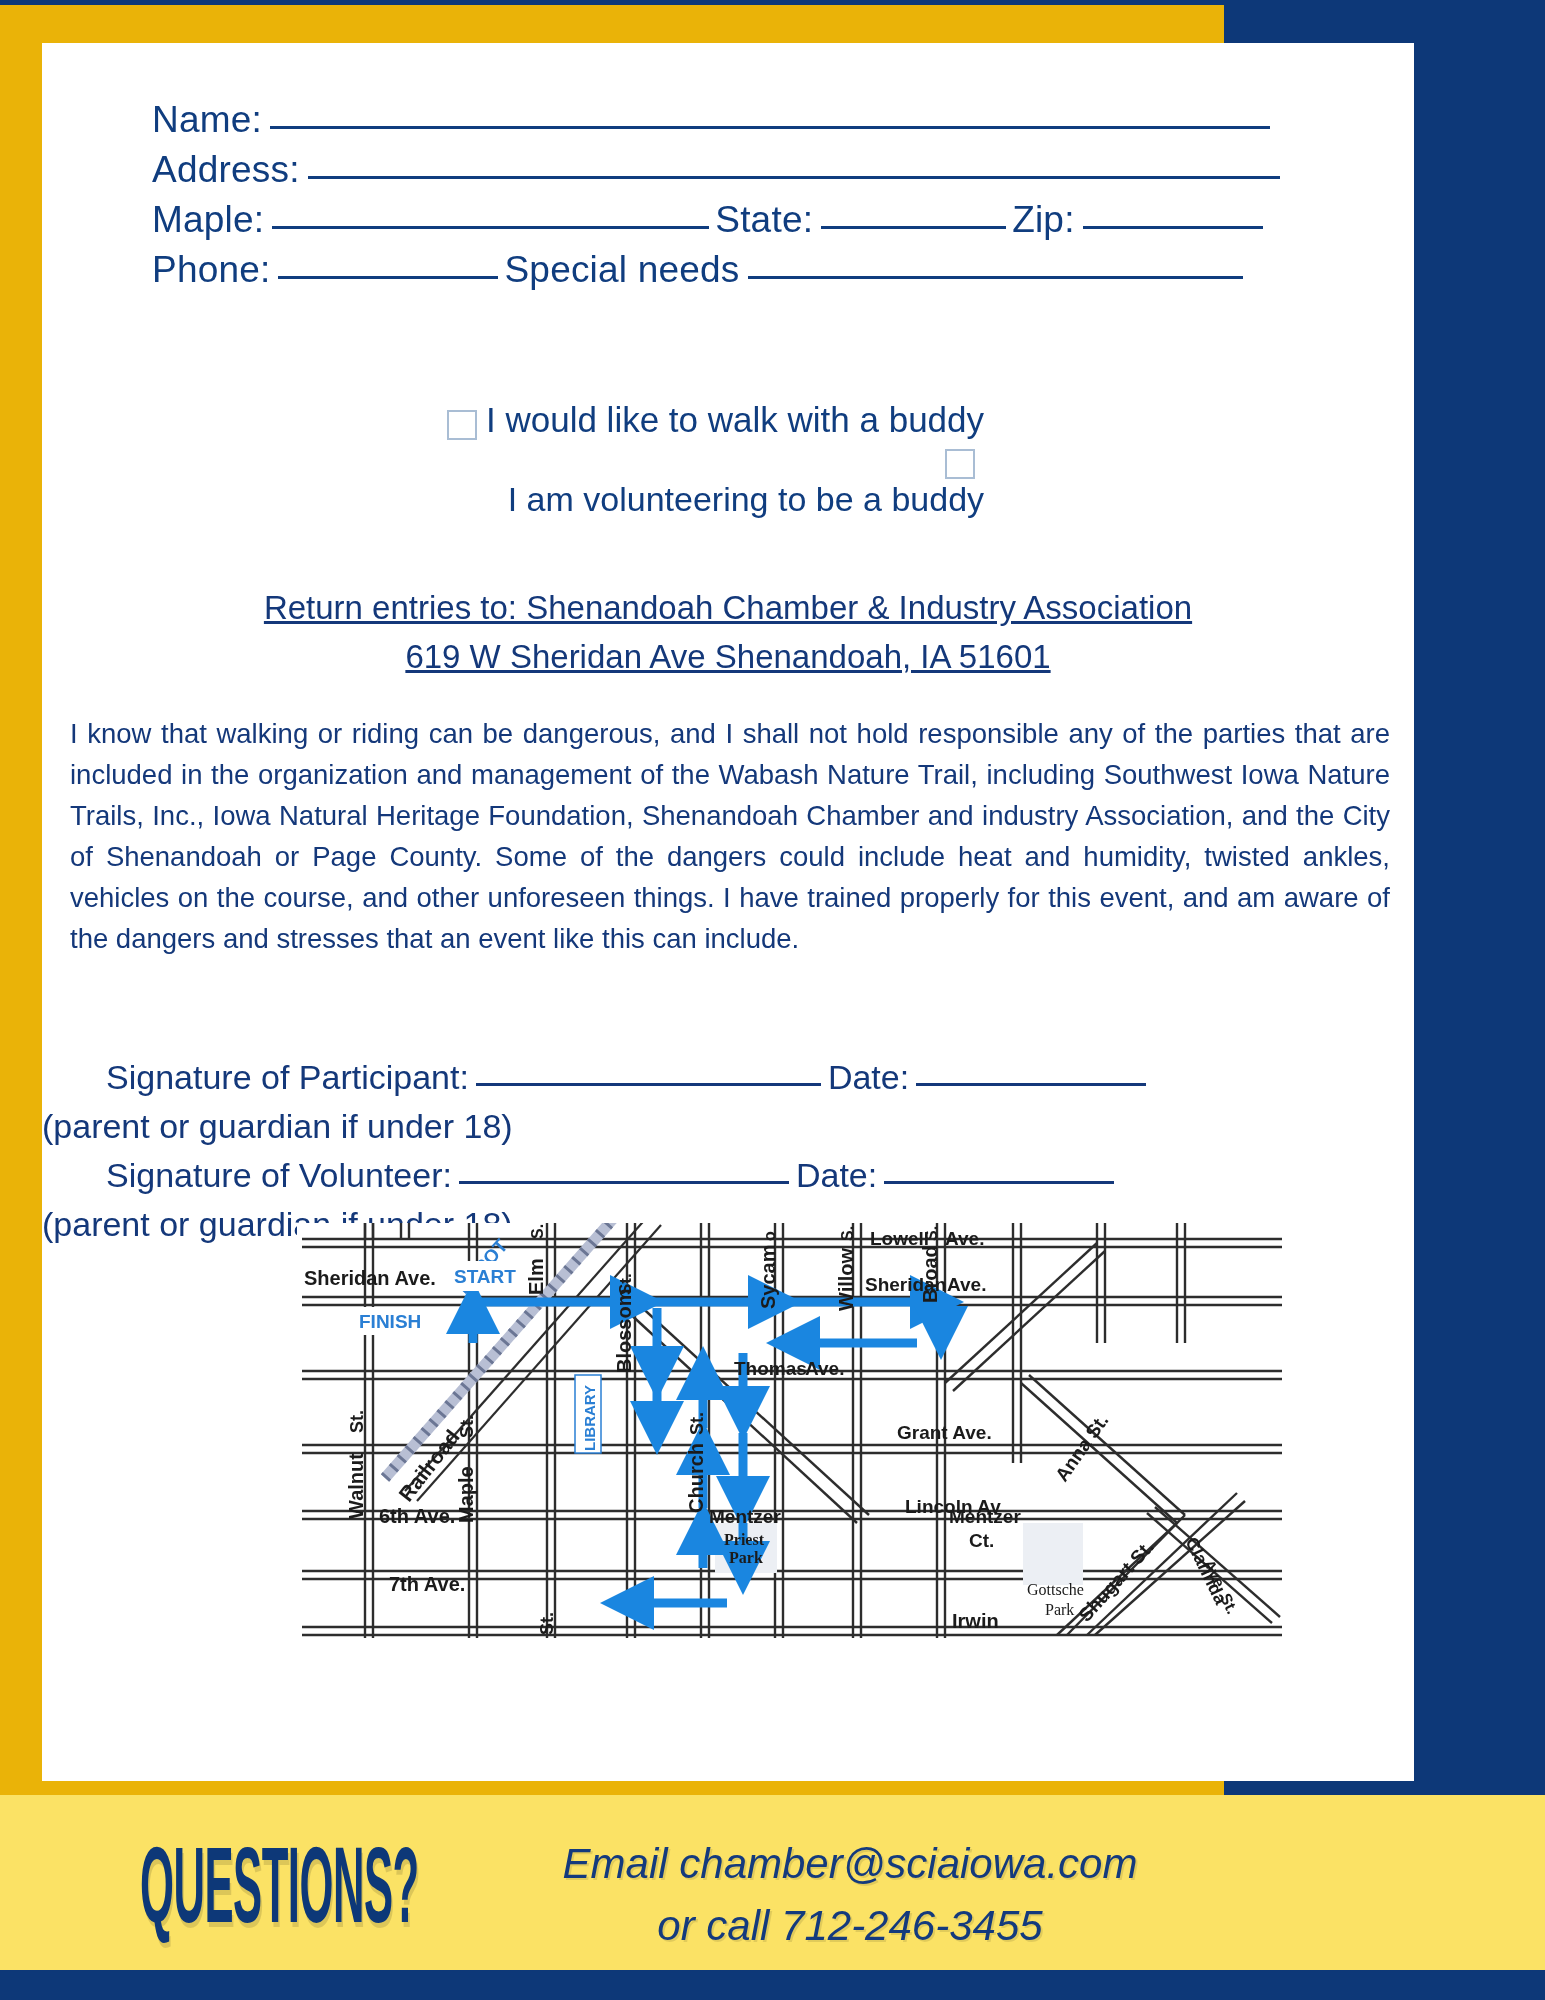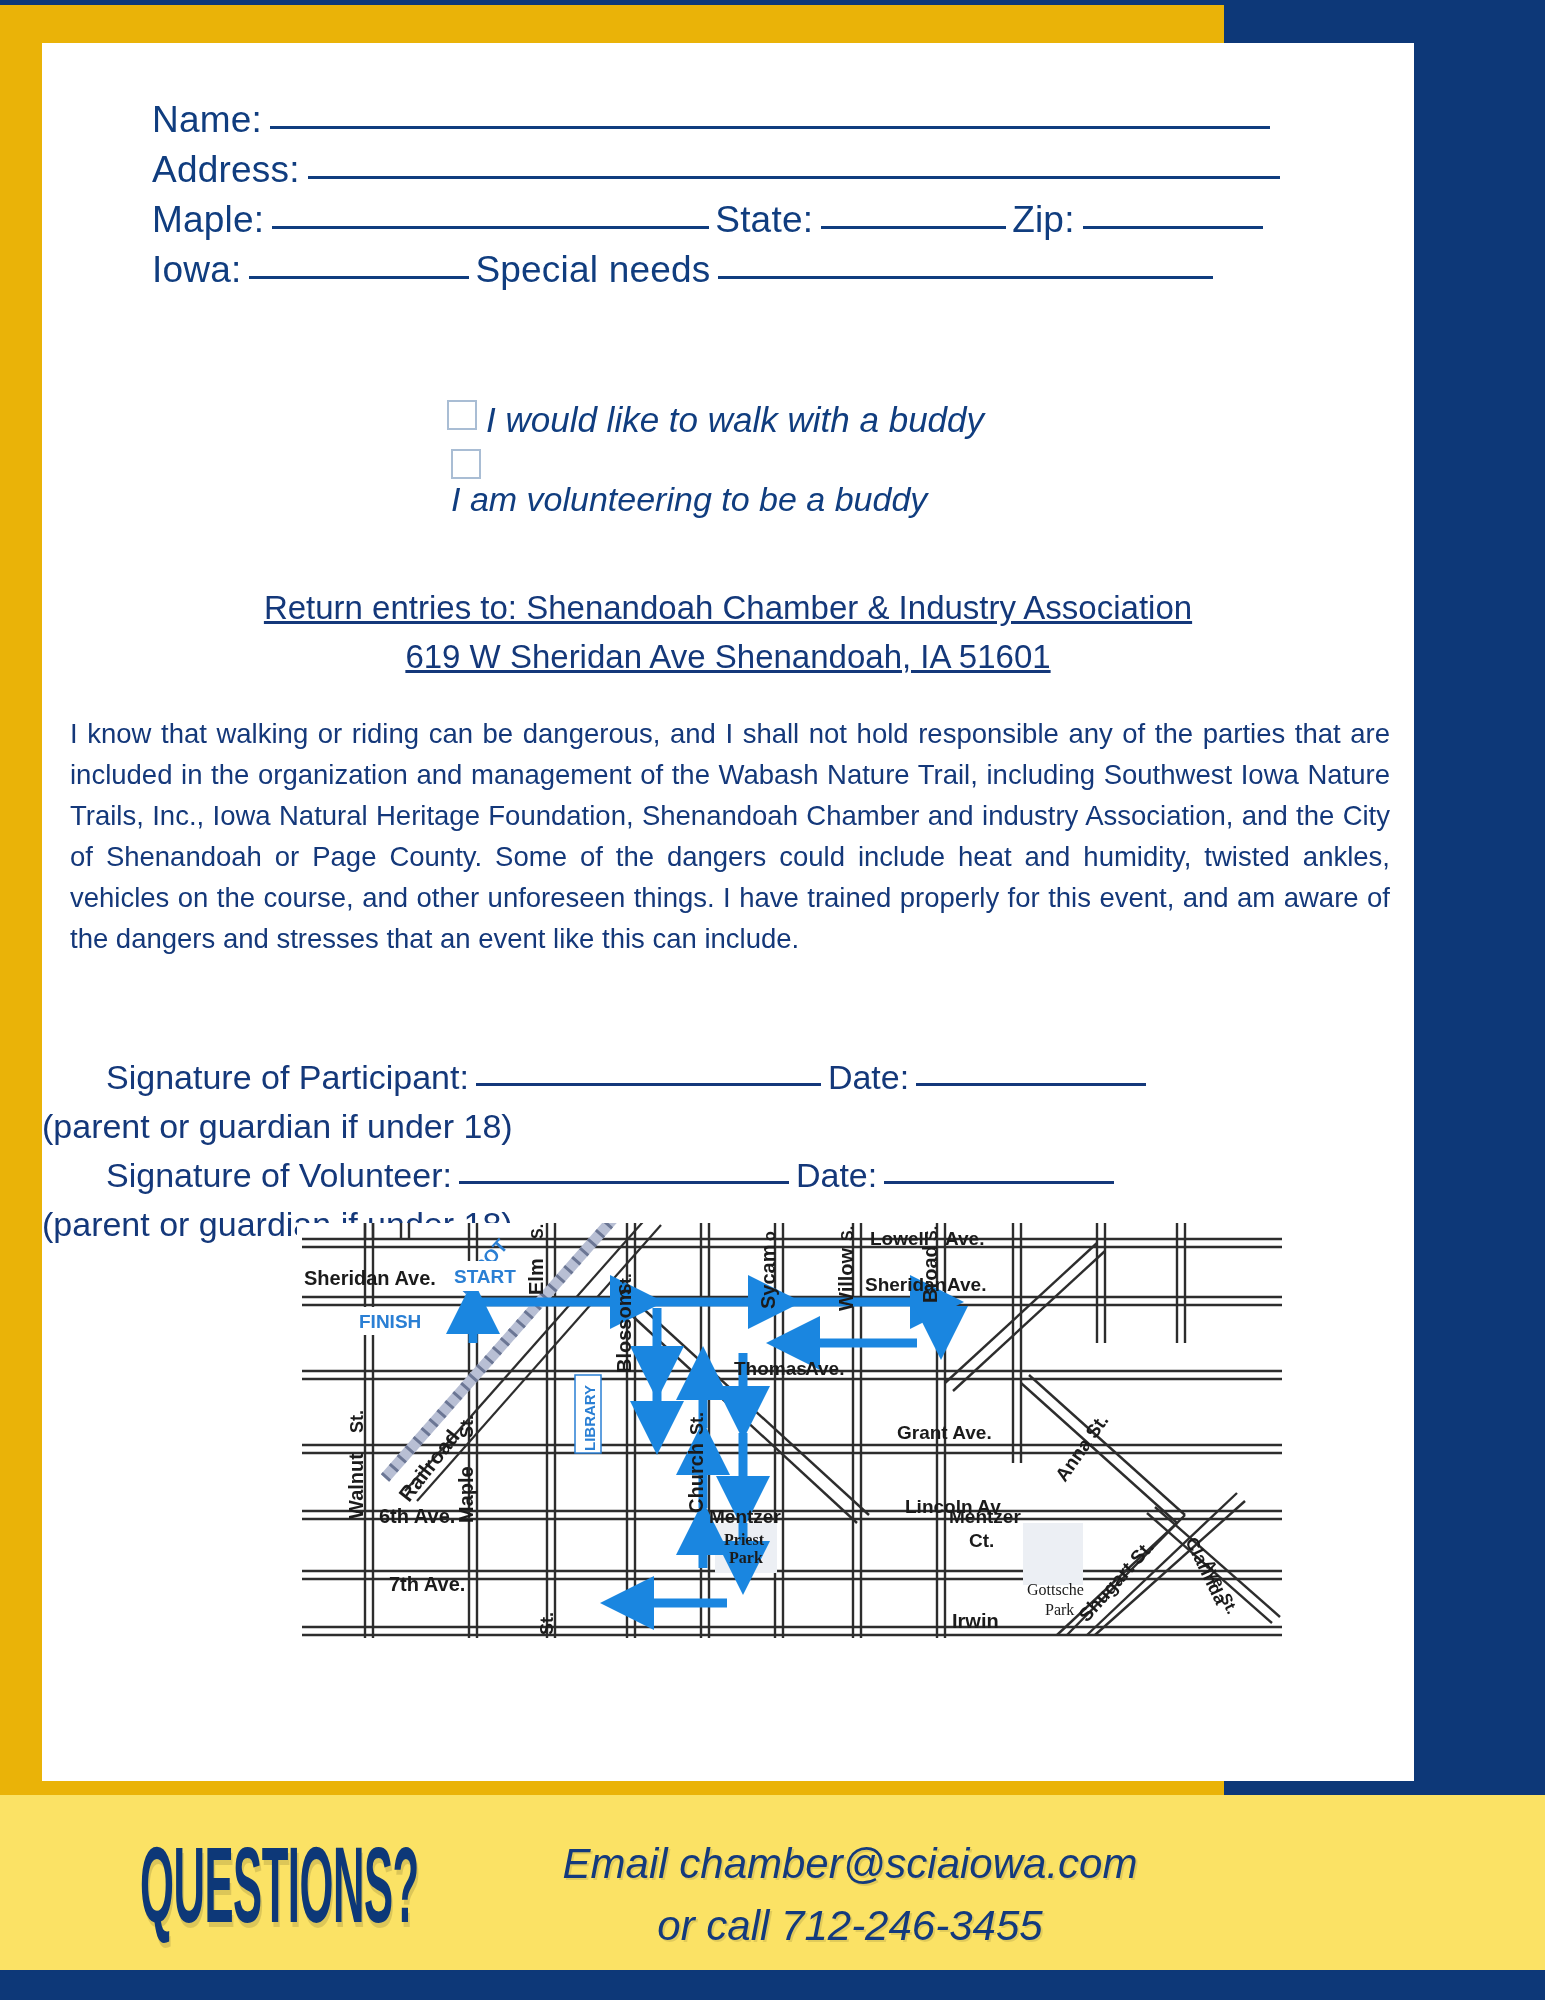--- a/index.html
+++ b/index.html
@@ -49,21 +49,21 @@
   .ln-name{width:1000px;}
   .ln-address{width:972px;}
   .ln-city{width:437px;}
   .ln-state{width:185px;}
   .ln-zip{width:180px;}
   .ln-phone{width:220px;}
   .ln-special{width:495px;}
 
   
   .checks{position:absolute;left:405px;top:357px;}
-  .chkrow{display:flex;align-items:flex-start;margin-bottom:9px;font-style:italic;}
+  .chkrow{display:flex;align-items:flex-end;margin-bottom:9px;}
   .chkrow .box{
     width:26px;height:26px;
     border:2px solid #a9bdd4;
     background:#fff;
     margin-right:9px;
     flex:none;
   }
   .chkrow .txt{
     color:#103d7f;font-size:35px;line-height:40px;
     font-family:"Liberation Sans",sans-serif;
@@ -159,21 +159,21 @@
       <div class="frow">
         <span class="flabel">Maple:</span>
         <span class="fline ln-city"></span>
         <span class="flabel">State:</span>
         <span class="fline ln-state"></span>
         <span class="flabel">Zip:</span>
         <span class="fline ln-zip"></span>
       </div>
 
       <div class="frow">
-        <span class="flabel">Iowa:</span>
+        <span class="flabel">Phone:</span>
         <span class="fline ln-phone"></span>
         <span class="flabel">Special needs</span>
         <span class="fline ln-special"></span>
       </div>
 
     </div>
 
     <div class="checks">
       <div class="chkrow">
         <span class="box"></span>

